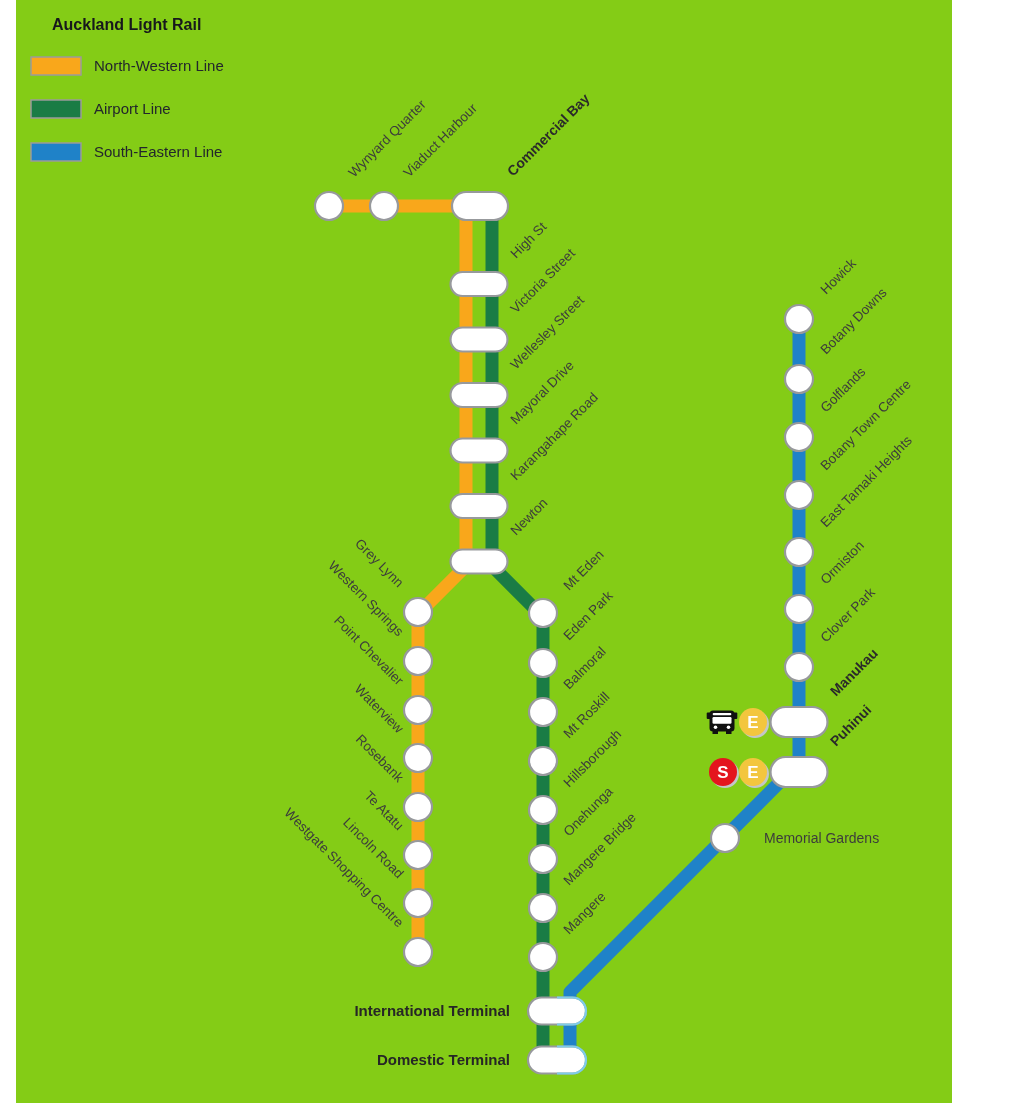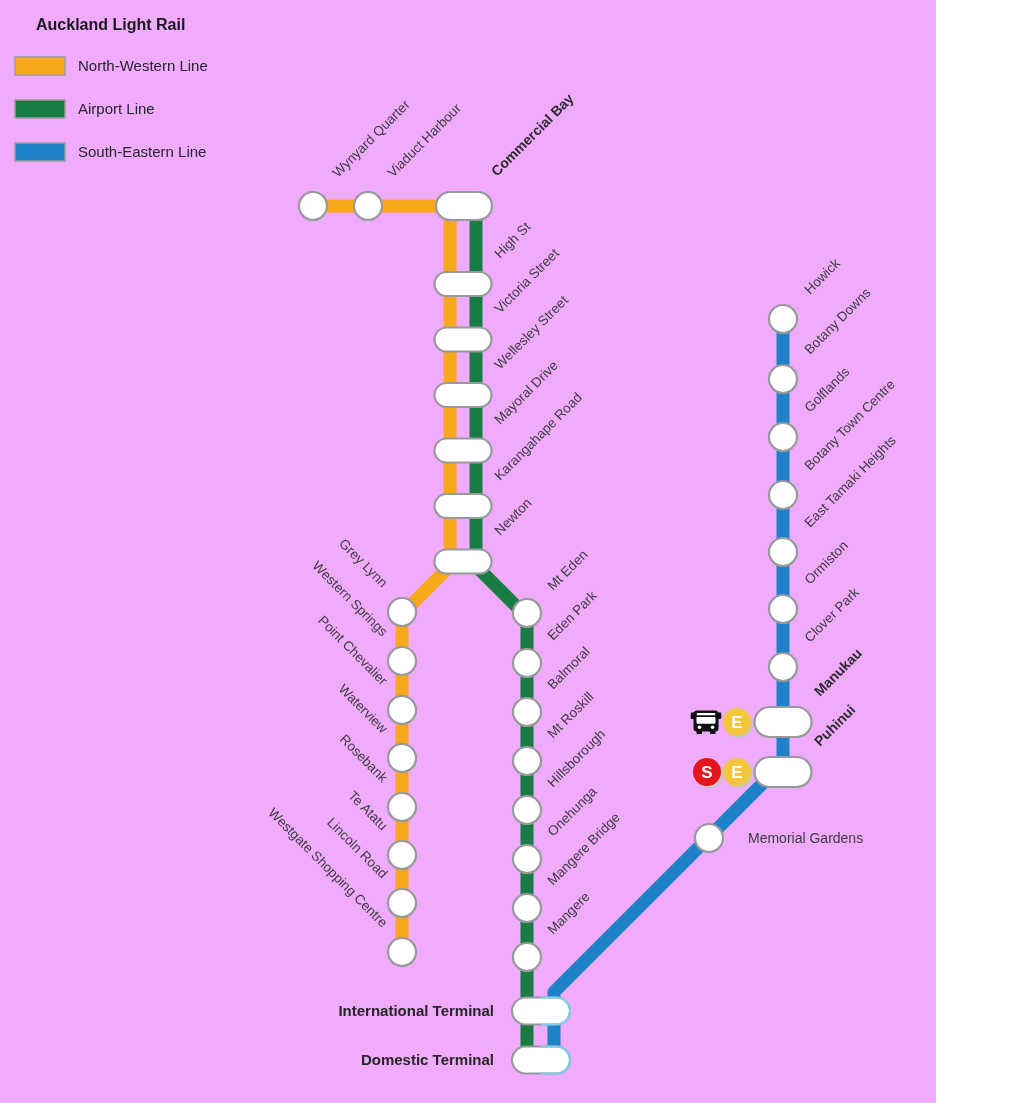--- a/index.html
+++ b/index.html
@@ -1,16 +1,16 @@
 <!DOCTYPE html>
 <html><head>
 <meta charset="utf-8">
 <style>
   html,body{margin:0;padding:0;background:#ffffff;}
-  .stage{position:relative;width:936px;height:1103px;background:#f0abfc;overflow:hidden;}
+  .stage{position:relative;width:936px;height:1103px;background:#84cc16;overflow:hidden;margin-left:16px;}
   svg{display:block;}
   text{font-family:"Liberation Sans","DejaVu Sans",sans-serif;}
   .lbl{font-size:13.5px;fill:#3c3c3c;}
   .lbl.end{text-anchor:end;}
   .lbl.b{font-weight:bold;fill:#2a2a2a;font-size:14px;}
   .term{font-weight:bold;font-size:15px;fill:#262626;text-anchor:end;}
   .mem{font-size:14px;fill:#3c3c3c;}
   .legend-title{font-weight:bold;font-size:16px;fill:#17181c;}
   .legend-item{font-size:15px;fill:#23262c;}
   .st-circle{fill:#ffffff;stroke:#97999c;stroke-width:2.2;}

